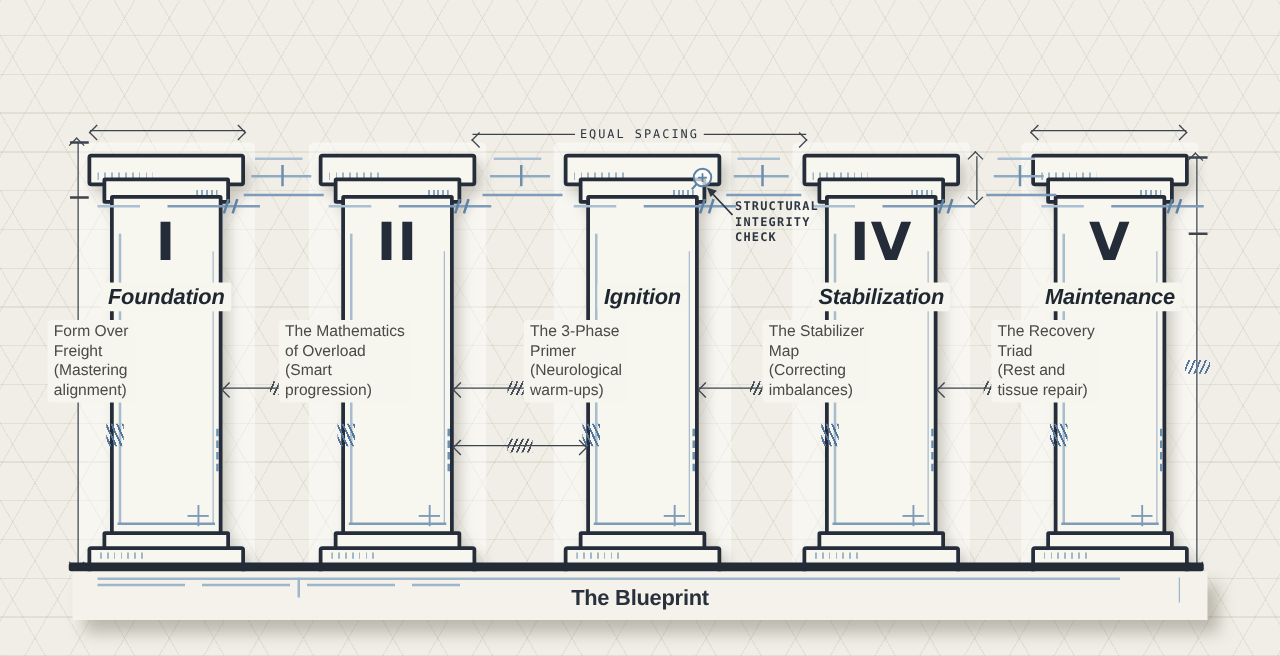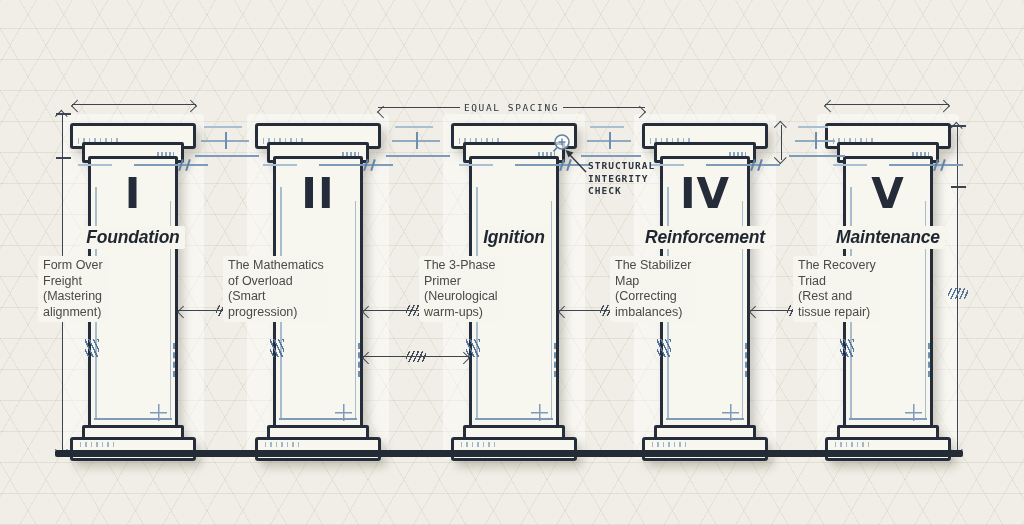--- a/index.html
+++ b/index.html
@@ -268,21 +268,21 @@
     <div class="det det-topline">
         <i class="t1"></i>
         <i class="t2"></i>
       </div>
     <div class="det det-bline"></div>
     <div class="det det-cross"></div>
     <div class="det det-squig"></div>
     <div class="det det-dash dl"></div>
     <div class="det det-dash dr"></div>
     <div class="numeral">IV</div>
-    <div class="pname"><span>Reinforcement</span></div>
+    <div class="pname"><span>Stabilization</span></div>
     <div class="pdesc"><span>The Stabilizer
 Map
 (Correcting
 imbalances)</span></div>
   </div>
 
   <div class="pillar" style="left:793px;">
     <div class="backdrop"></div>
     <div class="structure">
       <div class="abacus"></div>
@@ -302,14 +302,19 @@
     <div class="det det-dash dr"></div>
     <div class="numeral">V</div>
     <div class="pname"><span>Maintenance</span></div>
     <div class="pdesc"><span>The Recovery
 Triad
 (Rest and
 tissue repair)</span></div>
   </div>
 
   <div class="ground"></div>
+  <div class="slab">
+    <i class="vtick" style="left:180px;top:5px;height:16px;"></i>
+    <i class="vtick" style="right:22px;top:5px;height:20px;"></i>
+    <div class="slab-label">The Blueprint</div>
+  </div>
 
 </div>
 
 </body></html>

